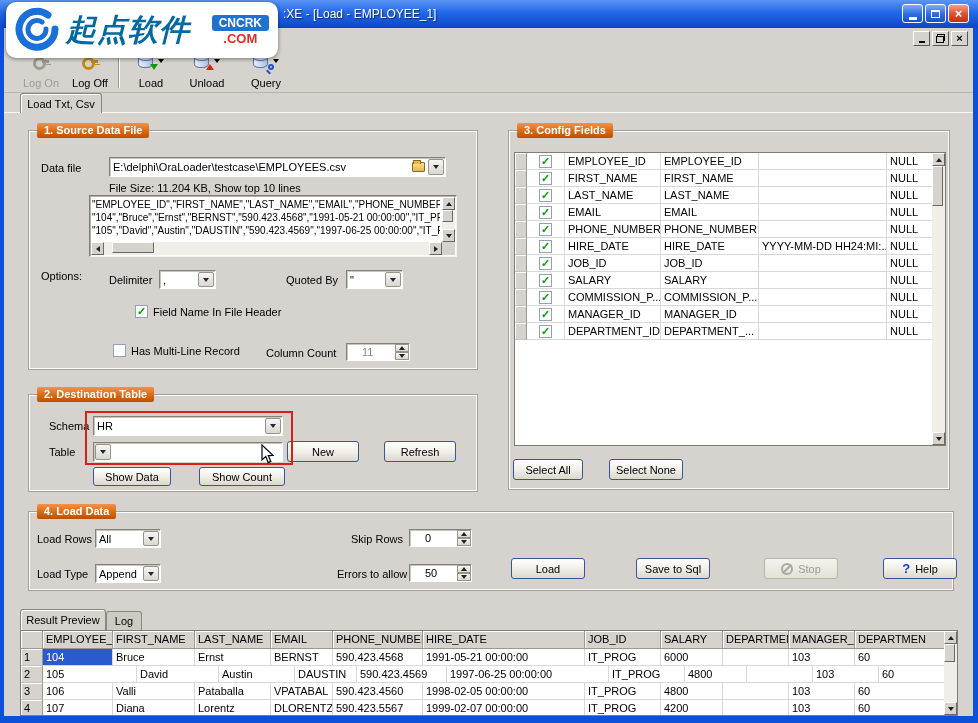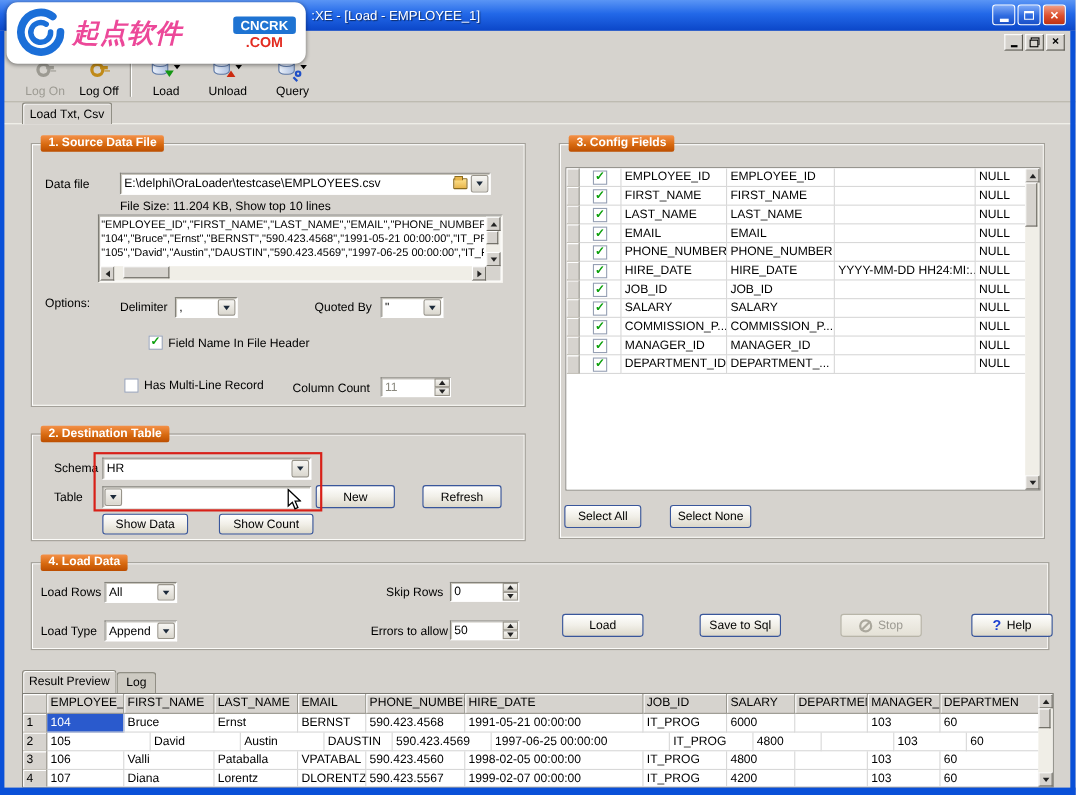--- a/index.html
+++ b/index.html
@@ -43,21 +43,21 @@
   .db{display:block;width:16px;height:14px;position:relative}
   .db::after{content:'';position:absolute;left:0;top:2px;width:13px;height:10px;background:linear-gradient(90deg,#EAF0FA,#AFC2E2);border:1px solid #5C78A8;border-radius:0 0 6px 6px/0 0 4px 4px}
   .db::before{content:'';position:absolute;left:0;top:0;width:13px;height:5px;background:#D8E2F4;border:1px solid #5C78A8;border-radius:50%;z-index:1}
   .arr-g{position:absolute;right:-4px;bottom:-2px;width:0;height:0;border-left:4px solid transparent;border-right:4px solid transparent;border-top:6px solid #149614;z-index:2}
   .arr-r{position:absolute;right:-4px;bottom:-2px;width:0;height:0;border-left:4px solid transparent;border-right:4px solid transparent;border-bottom:6px solid #CC2A10;z-index:2}
   .mag{position:absolute;right:-5px;bottom:-2px;width:6px;height:6px;border:2px solid #2050C8;border-radius:50%;z-index:2}
   .mag::after{content:'';position:absolute;left:-4px;top:5px;width:5px;height:2px;background:#2050C8;transform:rotate(45deg)}
 
   
   .watermark{left:6px;top:2px;width:272px;height:56px;background:#fff;border-radius:10px;box-shadow:0 1px 4px rgba(0,0,0,.45);display:flex;align-items:center;padding:0 9px;gap:7px;z-index:50}
-  .wm-name{font-size:24px;font-weight:bold;color:#ec4899;font-style:italic;letter-spacing:1px;white-space:nowrap}
+  .wm-name{font-size:30px;font-weight:bold;color:#0369a1;font-style:italic;letter-spacing:1px;white-space:nowrap}
   .wm-badge{display:flex;flex-direction:column;align-items:center;margin-left:auto;gap:1px}
   .wm-cncrk{background:#1E73D2;color:#fff;font-weight:bold;font-size:12px;padding:1px 7px;border-radius:3px;line-height:14px}
   .wm-com{color:#E32B20;font-weight:bold;font-size:13px;line-height:13px}
 
   
   .tab{position:absolute;display:flex;align-items:center;justify-content:center;background:#D6D3CE;border:1px solid #8A887E;border-bottom:none;border-radius:3px 3px 0 0;box-shadow:inset 1px 1px 0 #fff;z-index:2;white-space:nowrap}
   .tab.inactive{background:#CDCAC2;box-shadow:none;z-index:1}
   .hairline{position:absolute;left:0;top:112px;width:978px;height:1px;background:#F6F4EE}
 
   
@@ -79,21 +79,21 @@
   .btn.disabled{border-color:#B8B5A8;color:#9C9A92;background:linear-gradient(180deg,#F4F2EC,#E4E1D6)}
   .stop-ico{display:inline-block;width:12px;height:12px;border:2px solid #ABA89D;border-radius:50%;position:relative;margin-right:5px}
   .stop-ico::after{content:'';position:absolute;left:-2px;top:3px;width:12px;height:2px;background:#ABA89D;transform:rotate(-45deg)}
   .help-q{color:#1B3FD0;font-weight:bold;font-size:13px;margin-right:5px}
 
   .chkrow{position:absolute;display:flex;align-items:center;gap:5px}
   .chk{width:13px;height:13px;background:#fff;border:1px solid #96A0B4;display:inline-flex;align-items:center;justify-content:center;flex:0 0 auto}
   .tick{color:#0CA00C;font-size:11px;font-weight:bold;line-height:1}
 
   .spin{position:absolute;display:flex;background:#fff;border:1px solid;border-color:#84827A #FFF #FFF #84827A;box-shadow:inset 1px 1px 0 #C9C6BD}
-  .s-edit{flex:1;display:flex;align-items:center;padding:0 3px;overflow:hidden}
+  .s-edit{flex:1;display:flex;align-items:center;padding:0 15px;overflow:hidden}
   .s-btns{width:14px;display:flex;flex-direction:column;flex:0 0 auto}
   .s-b{flex:1;background:linear-gradient(180deg,#F7F6F3,#DAD7CE);border:1px solid #98948A;display:flex;align-items:center;justify-content:center}
   .t-up{display:block;width:0;height:0;border-left:3px solid transparent;border-right:3px solid transparent;border-bottom:4px solid #222}
   .t-down{display:block;width:0;height:0;border-left:3px solid transparent;border-right:3px solid transparent;border-top:4px solid #222}
   .t-left{display:block;width:0;height:0;border-top:3px solid transparent;border-bottom:3px solid transparent;border-right:4px solid #222}
   .t-right{display:block;width:0;height:0;border-top:3px solid transparent;border-bottom:3px solid transparent;border-left:4px solid #222}
   .dim{color:#8A887E}
 
   
   .sunken{position:absolute;background:#fff;border:1px solid;border-color:#7F7D76 #F4F2EC #F4F2EC #7F7D76;box-shadow:inset 1px 1px 0 #B4B1A8}

